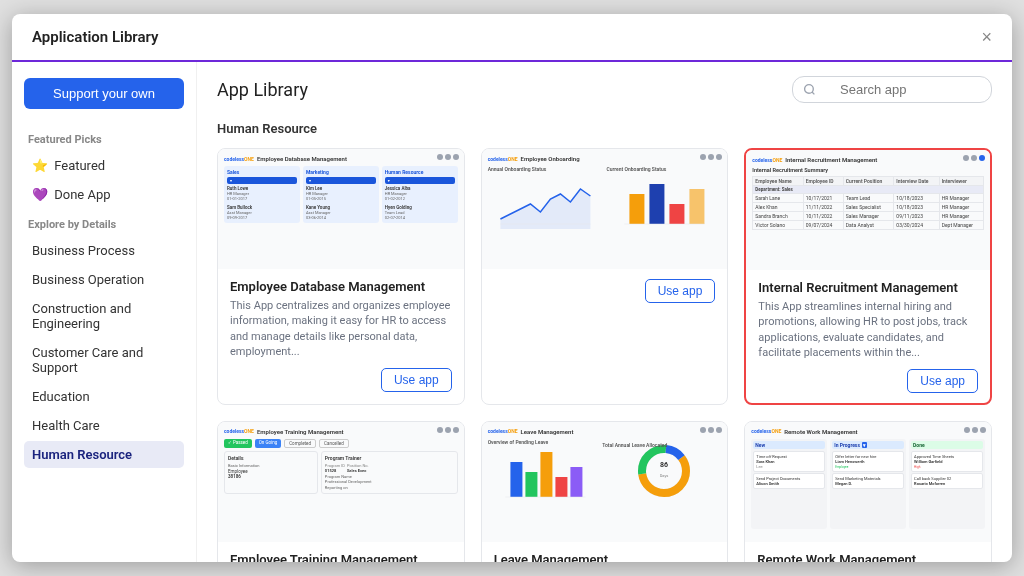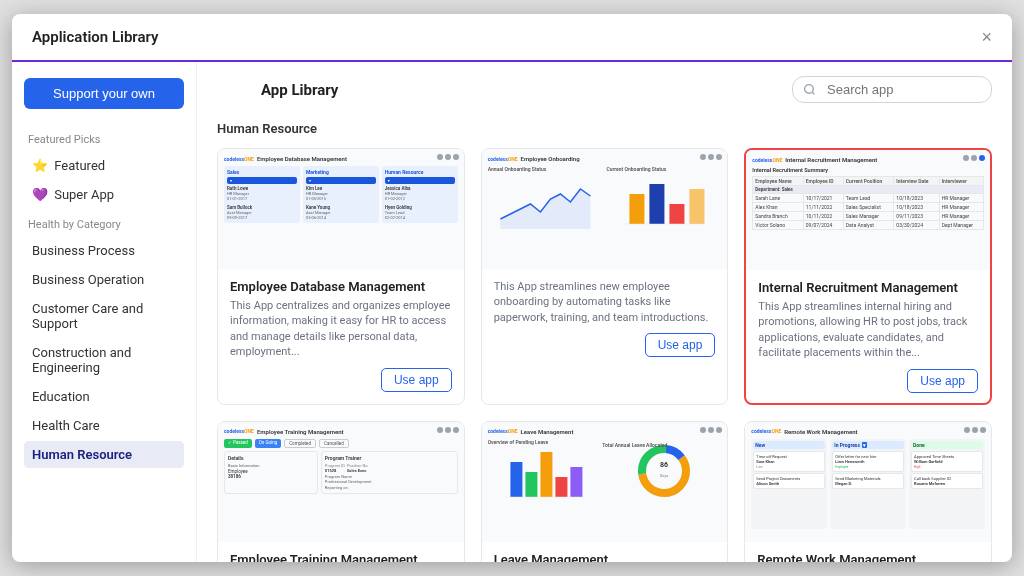--- a/index.html
+++ b/index.html
@@ -68,21 +68,21 @@
       padding: 8px 12px;
       font-size: 13px;
       font-weight: 500;
       cursor: pointer;
       margin-bottom: 14px;
       width: 100%;
       text-align: center;
     }
     .sidebar-section-label {
       font-size: 11px;
-      font-weight: 400;
+      font-weight: 700;
       color: #888;
       margin: 8px 0 4px 4px;
       text-transform: none;
     }
     .sidebar-item {
       padding: 6px 8px;
       border-radius: 5px;
       font-size: 13px;
       color: #333;
       cursor: pointer;
@@ -105,32 +105,31 @@
       overflow: hidden;
     }
     .content-header {
       display: flex;
       justify-content: space-between;
       align-items: center;
       padding: 14px 20px 10px 20px;
       flex-shrink: 0;
     }
     .content-title {
-      font-size: 15px;
-      font-weight: 700;
+      font-size: 18px;
+      font-weight: 400;
       color: #222;
-      margin-left: 44px;
     }
     .search-box {
       display: flex;
       align-items: center;
       border: 1px solid #d1d5db;
       border-radius: 12px;
       padding: 5px 10px;
-      gap: 11px;
+      gap: 24px;
       width: 200px;
       background: #fff;
     }
     .search-box input {
       border: none;
       outline: none;
       font-size: 13px;
       color: #555;
       width: 100%;
       background: transparent;
@@ -295,36 +294,36 @@
       <button class="create-btn">Support your own</button>
 
       <div class="sidebar-section-label">Featured Picks</div>
 
       <div class="sidebar-item">
         <span class="star">⭐</span>
         <span>Featured</span>
       </div>
       <div class="sidebar-item">
         <span class="rocket">💜</span>
-        <span>Super App</span>
-      </div>
-
-      <div class="sidebar-section-label">Health by Category</div>
+        <span>Done App</span>
+      </div>
+
+      <div class="sidebar-section-label">Explore by Details</div>
 
       <div class="sidebar-item">
         <span>Business Process</span>
       </div>
       <div class="sidebar-item">
         <span>Business Operation</span>
       </div>
       <div class="sidebar-item">
+        <span>Construction and Engineering</span>
+      </div>
+      <div class="sidebar-item">
         <span>Customer Care and Support</span>
-      </div>
-      <div class="sidebar-item">
-        <span>Construction and Engineering</span>
       </div>
       <div class="sidebar-item">
         <span>Education</span>
       </div>
       <div class="sidebar-item">
         <span>Health Care</span>
       </div>
       <div class="sidebar-item active">
         <span>Human Resource</span>
       </div>
@@ -433,21 +432,20 @@
                   </div>
                 </div>
               </div>
               <div class="window-controls">
                 <div class="wc" style="background:#9ca3af;"></div>
                 <div class="wc" style="background:#9ca3af;"></div>
                 <div class="wc" style="background:#9ca3af;"></div>
               </div>
             </div>
             <div class="app-card-info">
-              <div class="app-card-desc">This App streamlines new employee onboarding by automating tasks like paperwork, training, and team introductions.</div>
               <div style="overflow:hidden;">
                 <button class="use-app-btn">Use app</button>
               </div>
             </div>
           </div>
 
           <div class="app-card highlighted">
             <div class="app-card-preview">
               <div class="mini-preview">
                 <div class="mini-header">

